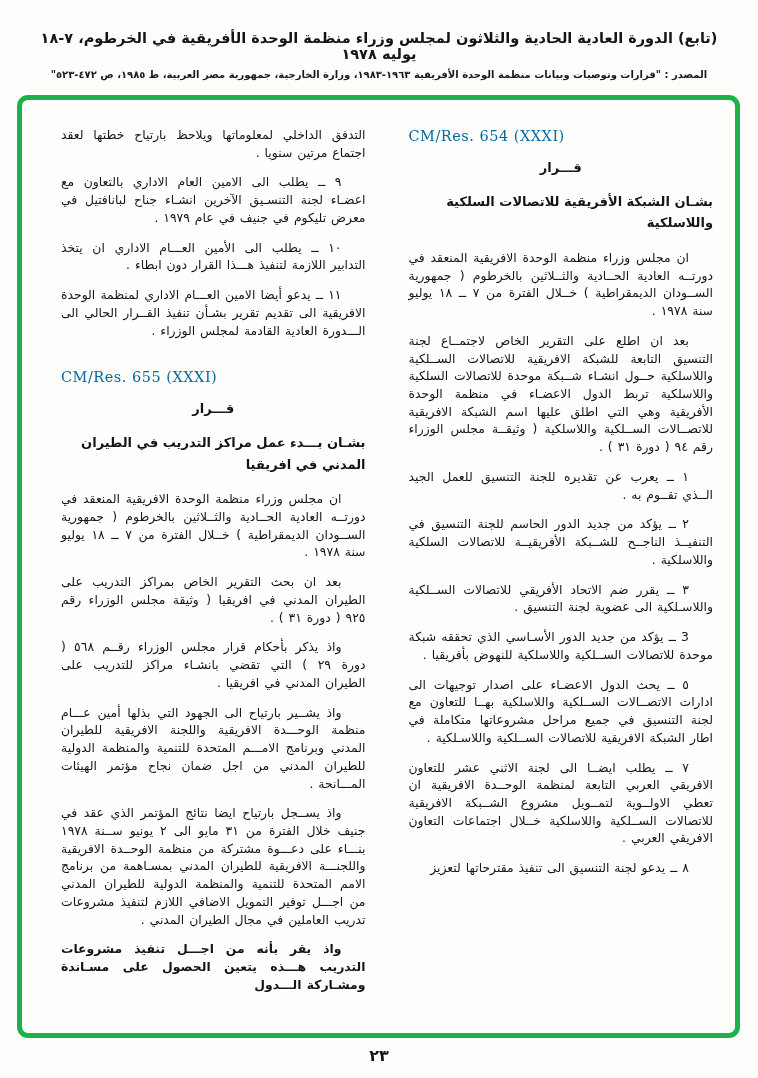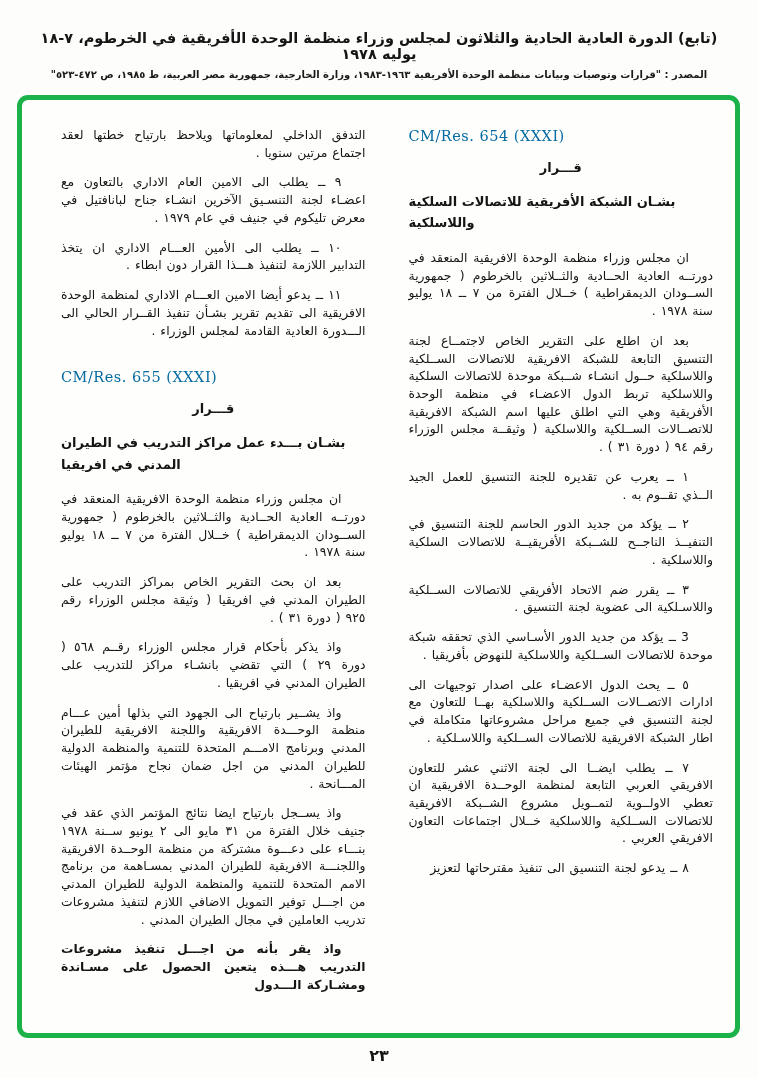--- a/index.html
+++ b/index.html
@@ -41,21 +41,21 @@
     font-size: 14.5px; font-weight: 500;
     letter-spacing: 0.5px;
     color: #0369a1;
     margin: 2px 0 16px 0;
   }
   .res-title {
     text-align: center; font-weight: bold;
     font-size: 13px; margin: 2px 0 16px 0;
   }
   .res-subject {
-    text-align: left; font-weight: bold;
+    text-align: right; font-weight: bold;
     font-size: 13px; line-height: 1.65;
     white-space: pre-line;
     margin: 0 0 15px 0;
   }
   .para {
     font-size: 12.4px; line-height: 1.43;
     text-align: justify;
     text-indent: 24px;
     margin: 0 0 12px 0;
     word-spacing: 1px;

